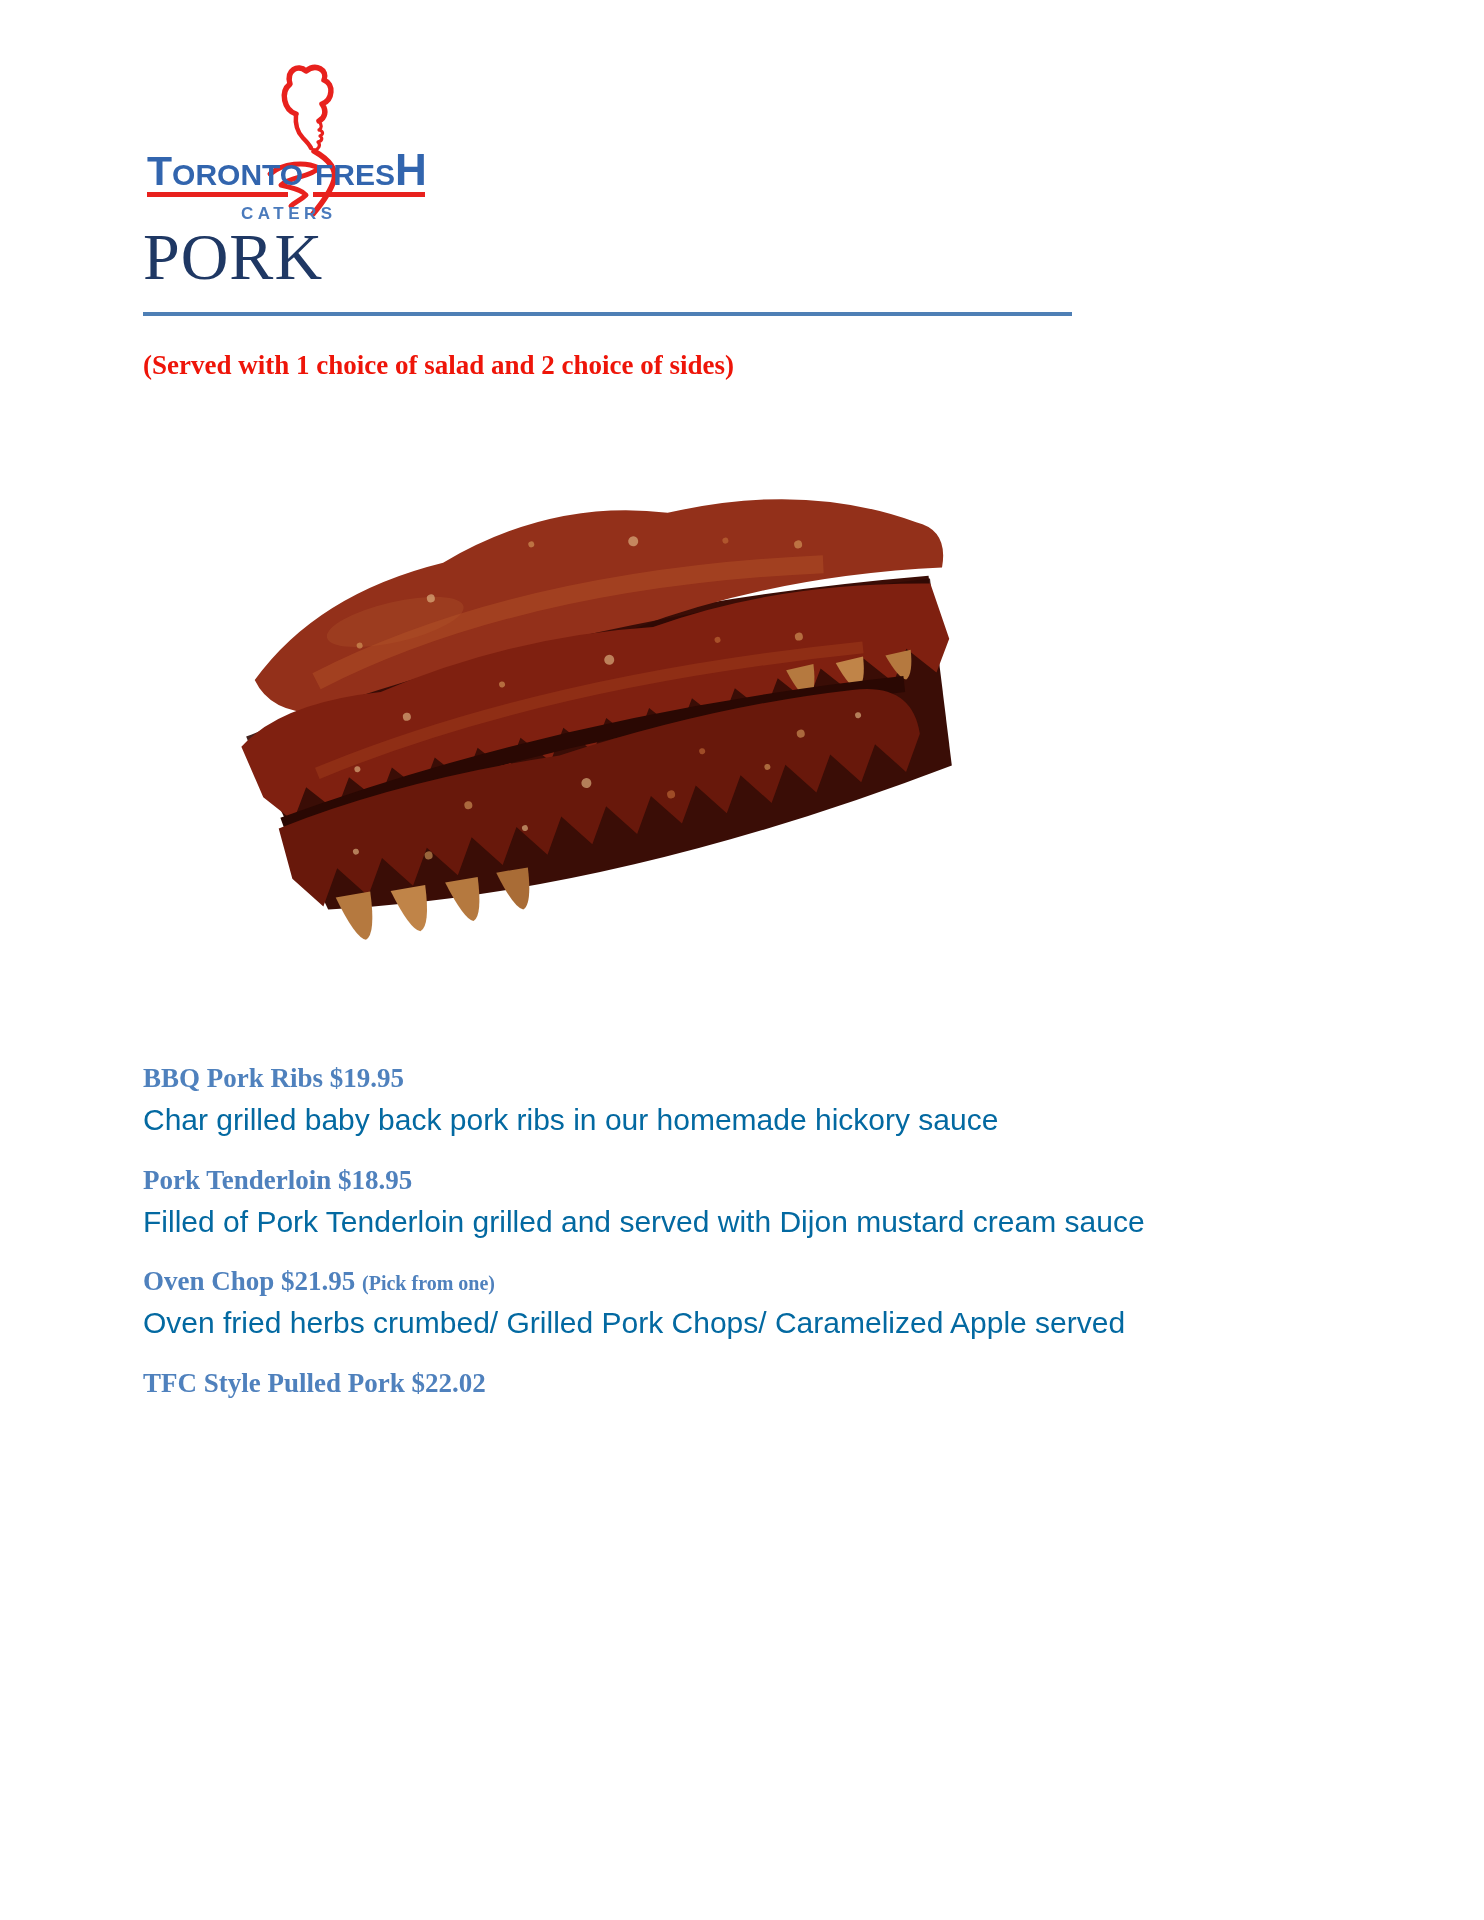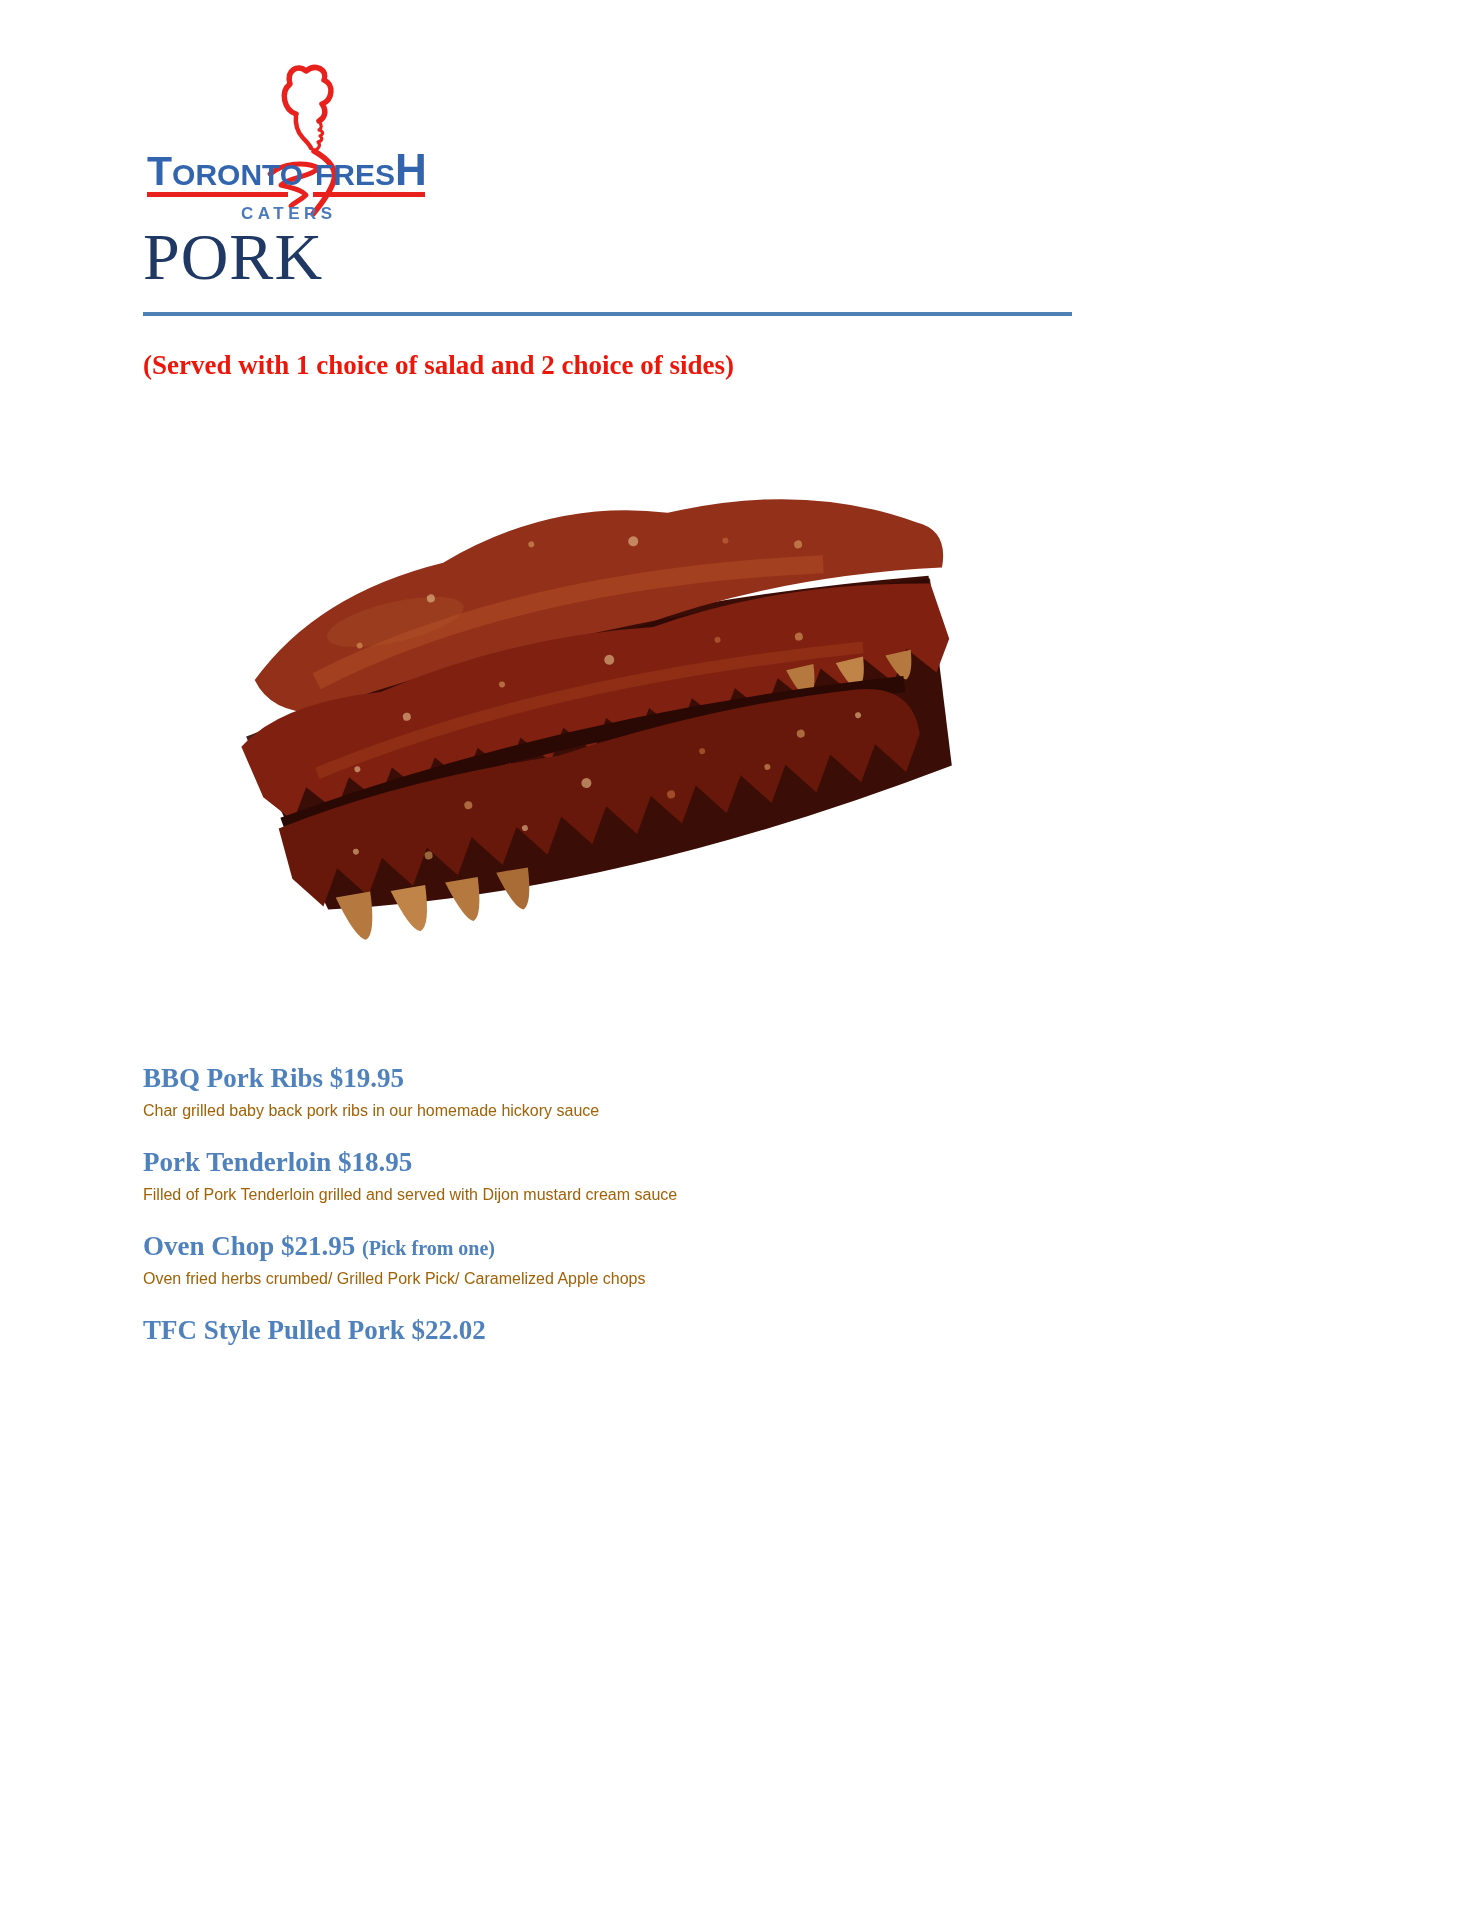--- a/index.html
+++ b/index.html
@@ -36,21 +36,21 @@
   }
   figure.photo{margin:32px 0 0 8px;padding:0;width:900px;height:614px;}
   figure.photo svg{display:block;width:100%;height:100%;}
   .menu{margin-top:36px;}
   .item{margin:0 0 26px 0;}
   .item-title{
     font-family:"Liberation Serif",serif;font-weight:700;
     font-size:27px;color:var(--accent-blue);margin:0 0 7px 0;line-height:1.15;
   }
   .item-title .note{font-size:20px;}
-  .item-desc{font-size:16px;color:#a16207;margin:0;line-height:1.25;}
+  .item-desc{font-size:30px;color:#0369a1;margin:0;line-height:1.25;}
 </style>
 </head>
 <body>
 
 <div class="page">
 
   <svg class="logo-svg" viewBox="0 0 302 160" aria-hidden="true">
     <g class="chef">
       <path stroke-width="5.5" d="M 153,50 C 141,46 137,28 147,20 C 143,6 155,0 163,7 C 173,-1 185,6 181,16 C 191,20 190,36 179,40 C 184,47 182,54 176,57"></path>
       <path stroke-width="3.2" d="M 176,57 C 179,61 179,64 176,66 M 176,66 C 180,67 181,70 177,72 M 177,72 C 180,74 179,77 175,78 M 175,78 C 178,81 176,85 171,87"></path>
@@ -159,21 +159,21 @@
       </h2>
       <p class="item-desc">Filled of Pork Tenderloin grilled and served with Dijon mustard cream sauce</p>
     </article>
 
     <article class="item">
       <h2 class="item-title">
         <span>Oven Chop</span>
         <span class="price">$21.95</span>
         <span class="note">(Pick from one)</span>
       </h2>
-      <p class="item-desc">Oven fried herbs crumbed/ Grilled Pork Pick/ Caramelized Apple chops</p>
+      <p class="item-desc">Oven fried herbs crumbed/ Grilled Pork Chops/ Caramelized Apple served</p>
     </article>
 
     <article class="item">
       <h2 class="item-title">
         <span>TFC Style Pulled Pork</span>
         <span class="price">$22.02</span>
         <span class="note"></span>
       </h2>
     </article>
 

